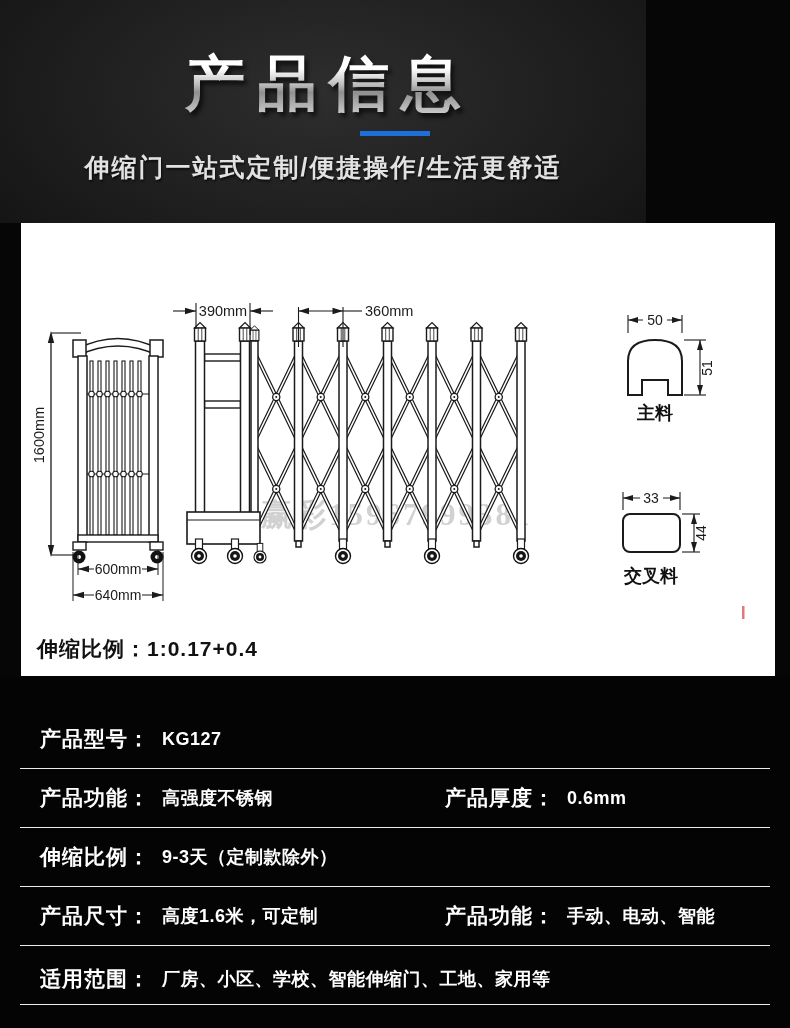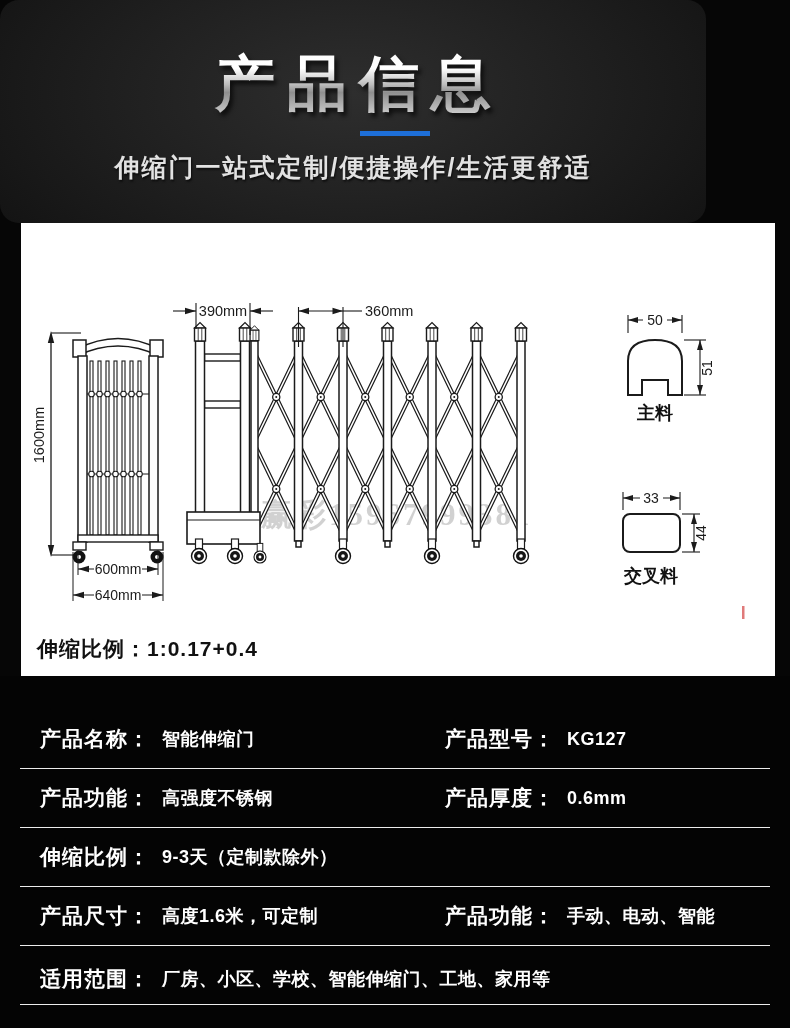--- a/index.html
+++ b/index.html
@@ -1,20 +1,20 @@
 <!DOCTYPE html>
 <html><head>
 <meta charset="utf-8">
 <style>
   html,body{margin:0;padding:0;background:#000;}
   .page{position:relative;width:790px;height:1028px;margin:0 auto;overflow:hidden;
         background:#060606;font-family:"Liberation Sans","DejaVu Sans",sans-serif;}
   
-  .hero{position:absolute;left:0;top:0;width:706px;height:223px;
-        background:radial-gradient(620px 330px at 50% 42%, #2e2e2e 0%, #191919 55%, #070707 100%);border-radius:19px;}
+  .hero{position:absolute;left:0;top:0;width:646px;height:223px;
+        background:radial-gradient(620px 330px at 50% 42%, #2e2e2e 0%, #191919 55%, #070707 100%);}
   .hero-title{position:absolute;top:44px;left:0;width:100%;text-align:center;
         font-size:60px;font-weight:900;letter-spacing:12px;padding-left:12px;box-sizing:border-box;
         background:linear-gradient(180deg,#fdfdfd 8%,#ffffff 30%,#bdbdbd 50%,#8f8f8f 60%,#e9e9e9 100%);
         -webkit-background-clip:text;background-clip:text;
         -webkit-text-fill-color:transparent;color:transparent;
         filter:drop-shadow(3px 4px 2px rgba(0,0,0,0.65));}
   .hero-underline{position:absolute;top:131px;left:360px;width:70px;height:5px;background:#1e6fd8;}
   .hero-subtitle{position:absolute;top:151px;left:0;width:100%;text-align:center;
         font-size:25px;font-weight:600;letter-spacing:2px;color:#e2e2e2;
         text-shadow:1px 2px 2px rgba(0,0,0,0.6);}
@@ -262,24 +262,20 @@
 
       <rect x="721" y="383" width="2.5" height="13" fill="#e07a7a"></rect>
 
       <text x="16" y="433" font-size="21" font-weight="600" fill="#111111" letter-spacing="1">伸缩比例：1:0.17+0.4</text>
     </svg>
   </div>
 
   <div class="specs">
 
     <div class="spec-row">
-      <div class="spec-cell left">
-        <span class="spec-lbl">产品名称：</span>
-        <span class="spec-val">智能伸缩门</span>
-      </div>
       <div class="spec-cell right">
         <span class="spec-lbl">产品型号：</span>
         <span class="spec-val">KG127</span>
       </div>
     </div>
 
     <div class="spec-row">
       <div class="spec-cell left">
         <span class="spec-lbl">产品功能：</span>
         <span class="spec-val">高强度不锈钢</span>

